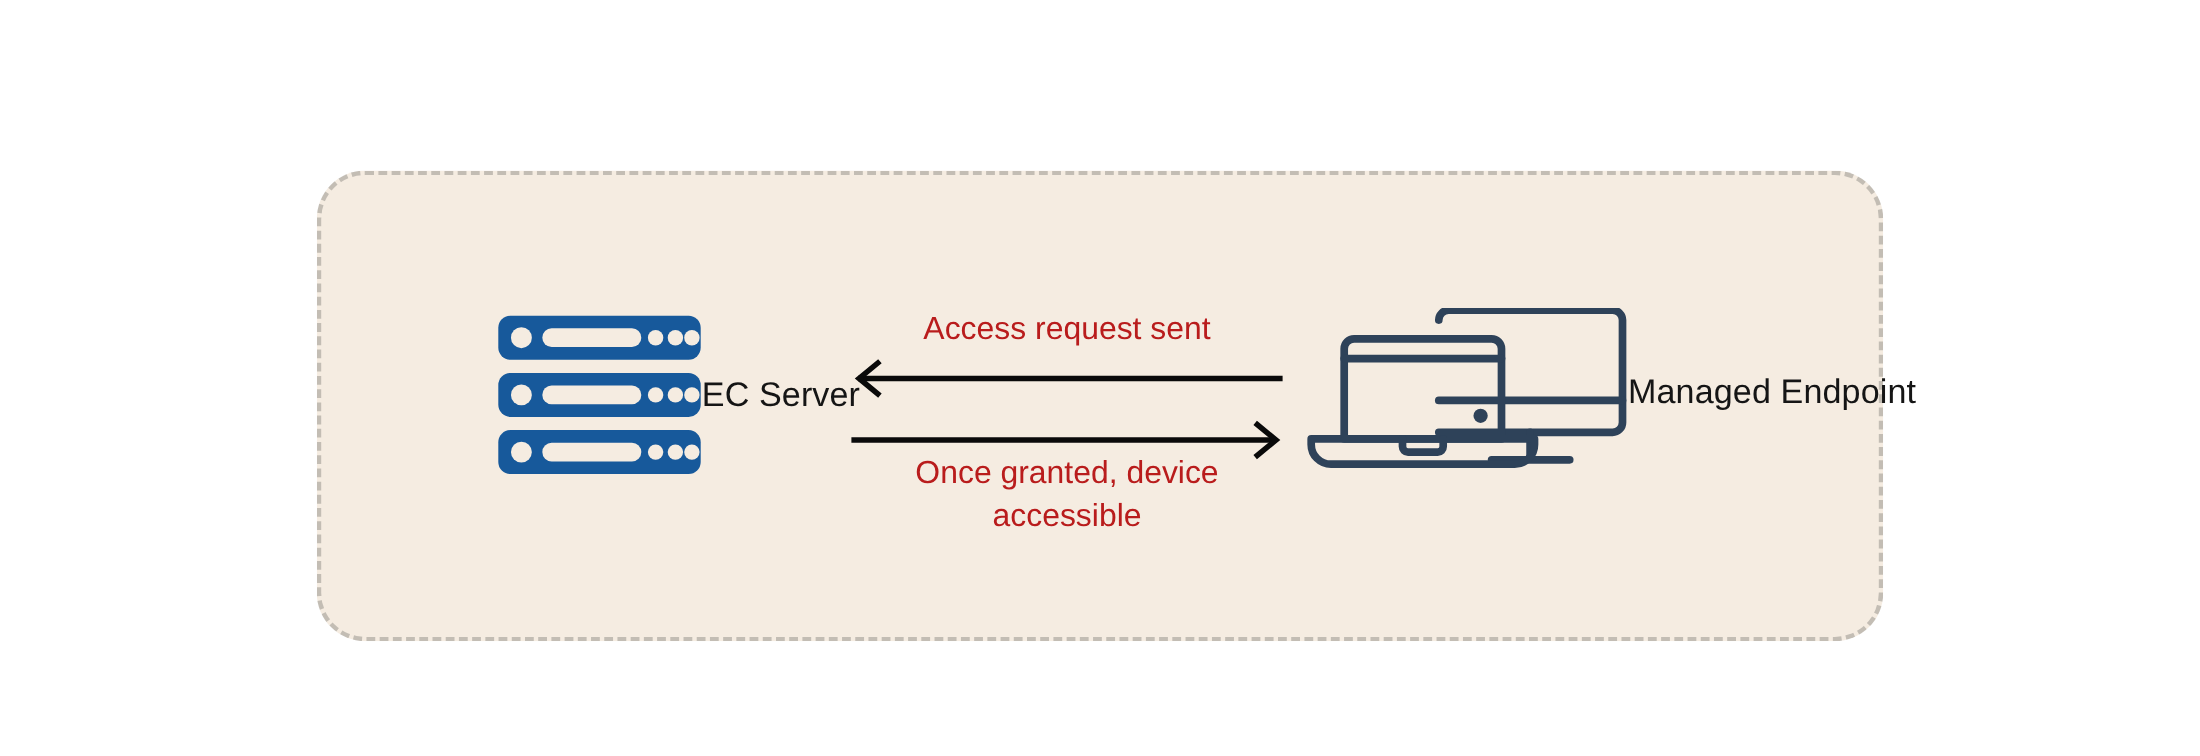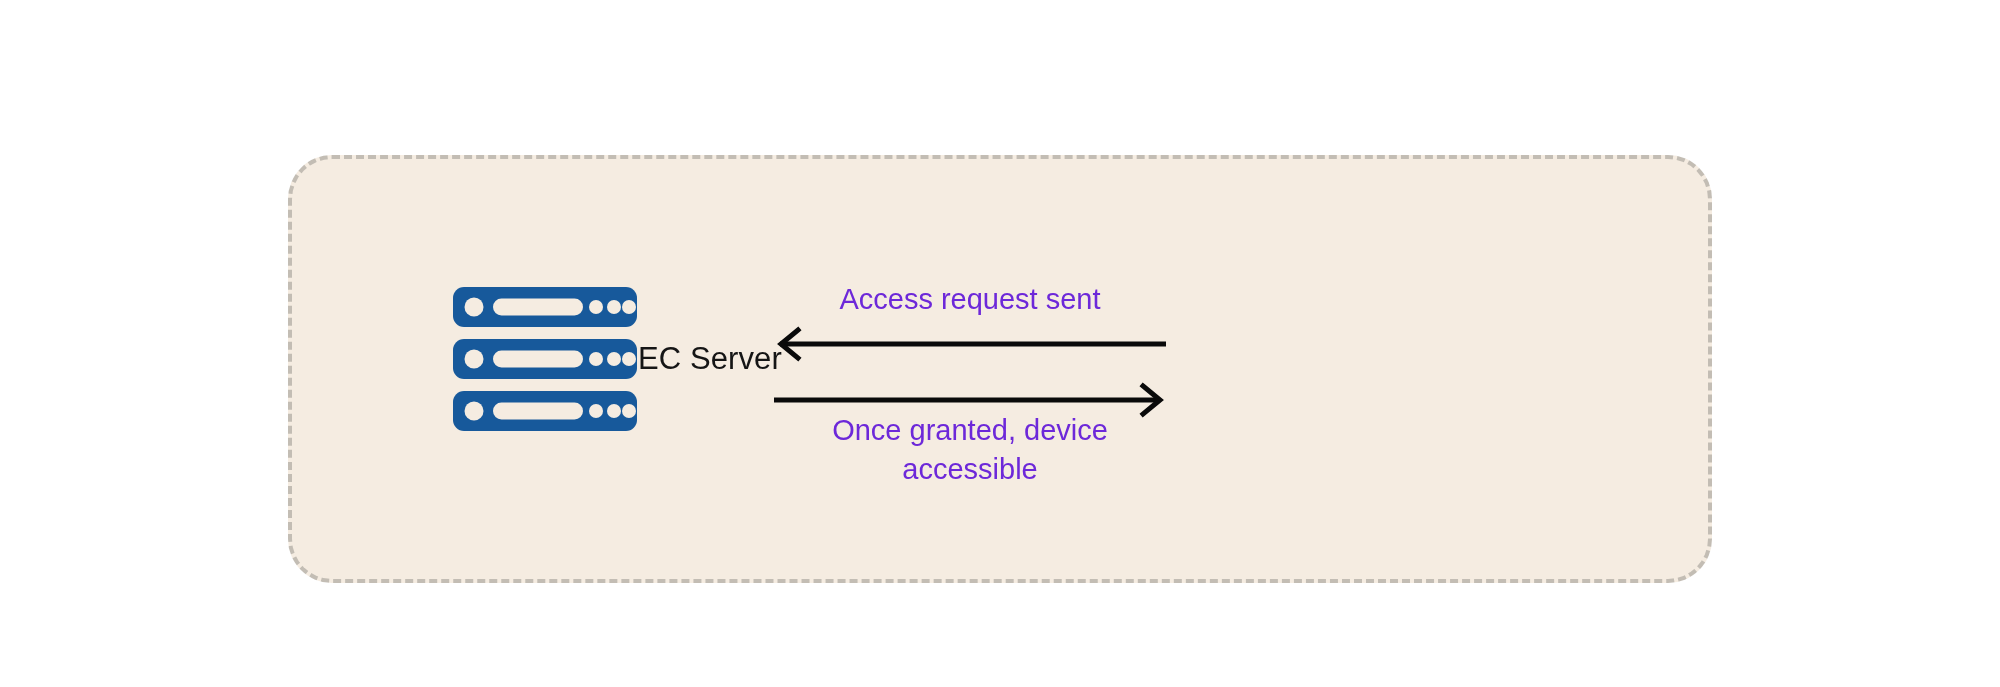--- a/index.html
+++ b/index.html
@@ -88,21 +88,21 @@
     width: 420px;
     height: 250px;
   }
 
   .msg-text {
     position: absolute;
     width: 420px;
     text-align: center;
     font-size: 29px;
     line-height: 39px;
-    color: #6d28d9;
+    color: #b91c1c;
     font-family: "Liberation Sans", sans-serif;
   }
 
   .msg-text-top { top: 0px; left: 0; }
   .msg-text-bottom { top: 131px; left: 0; }
 
   .arrow-svg {
     position: absolute;
     left: 0;
     top: 44px;
@@ -166,20 +166,43 @@
         <rect class="srv-cut" x="41" y="117.5" width="90" height="17" rx="8.5"></rect>
         <circle class="srv-cut" cx="144" cy="126" r="7"></circle>
         <circle class="srv-cut" cx="162" cy="126" r="7"></circle>
         <circle class="srv-cut" cx="177" cy="126" r="7"></circle>
       </svg>
     </span>
     <span class="server-label-gap"></span>
     <span class="node-label">EC Server</span>
   </div>
 
+  <div class="node node-endpoint">
+    <span class="endpoint-icon-wrap">
+      <svg viewBox="0 0 300 152" width="300" height="152" xmlns="http://www.w3.org/2000/svg" aria-hidden="true">
+
+        <g>
+          <path class="dev-stroke" d="M128 11 a9 9 0 0 1 9 -9 H286 a9 9 0 0 1 9 9 V104 a9 9 0 0 1 -9 9 H128"></path>
+          <path class="dev-stroke" d="M128 84 H295"></path>
+          <circle class="dev-fill-dot" cx="166" cy="98" r="6.5"></circle>
+          <path class="dev-stroke" d="M211 113 V137"></path>
+          <path class="dev-stroke" d="M176 138 H247"></path>
+        </g>
+
+        <g>
+          <path class="dev-stroke" d="M42 37 a9 9 0 0 1 9 -9 H176 a9 9 0 0 1 9 9 V119 H42 Z"></path>
+          <path class="dev-stroke" d="M42 46 H185"></path>
+          <path class="dev-stroke" d="M12 119 H215 V124 a18 18 0 0 1 -18 18 H30 a18 18 0 0 1 -18 -18 Z"></path>
+          <path class="dev-stroke" d="M95 119 v7 a5 5 0 0 0 5 5 H127 a5 5 0 0 0 5 -5 v-7"></path>
+        </g>
+      </svg>
+    </span>
+    <span class="endpoint-label-gap"></span>
+    <span class="node-label">Managed Endpoint</span>
+  </div>
 
   <div class="message-group">
 
     <div class="msg-text msg-text-top">Access request sent</div>
 
     <svg class="arrow-svg" viewBox="0 0 420 80" xmlns="http://www.w3.org/2000/svg" aria-hidden="true">
 
       <g>
         <line class="arrow-line" x1="20" y1="20" x2="406" y2="20"></line>
         <polyline class="arrow-head" points="38,6 21,20 38,34"></polyline>

